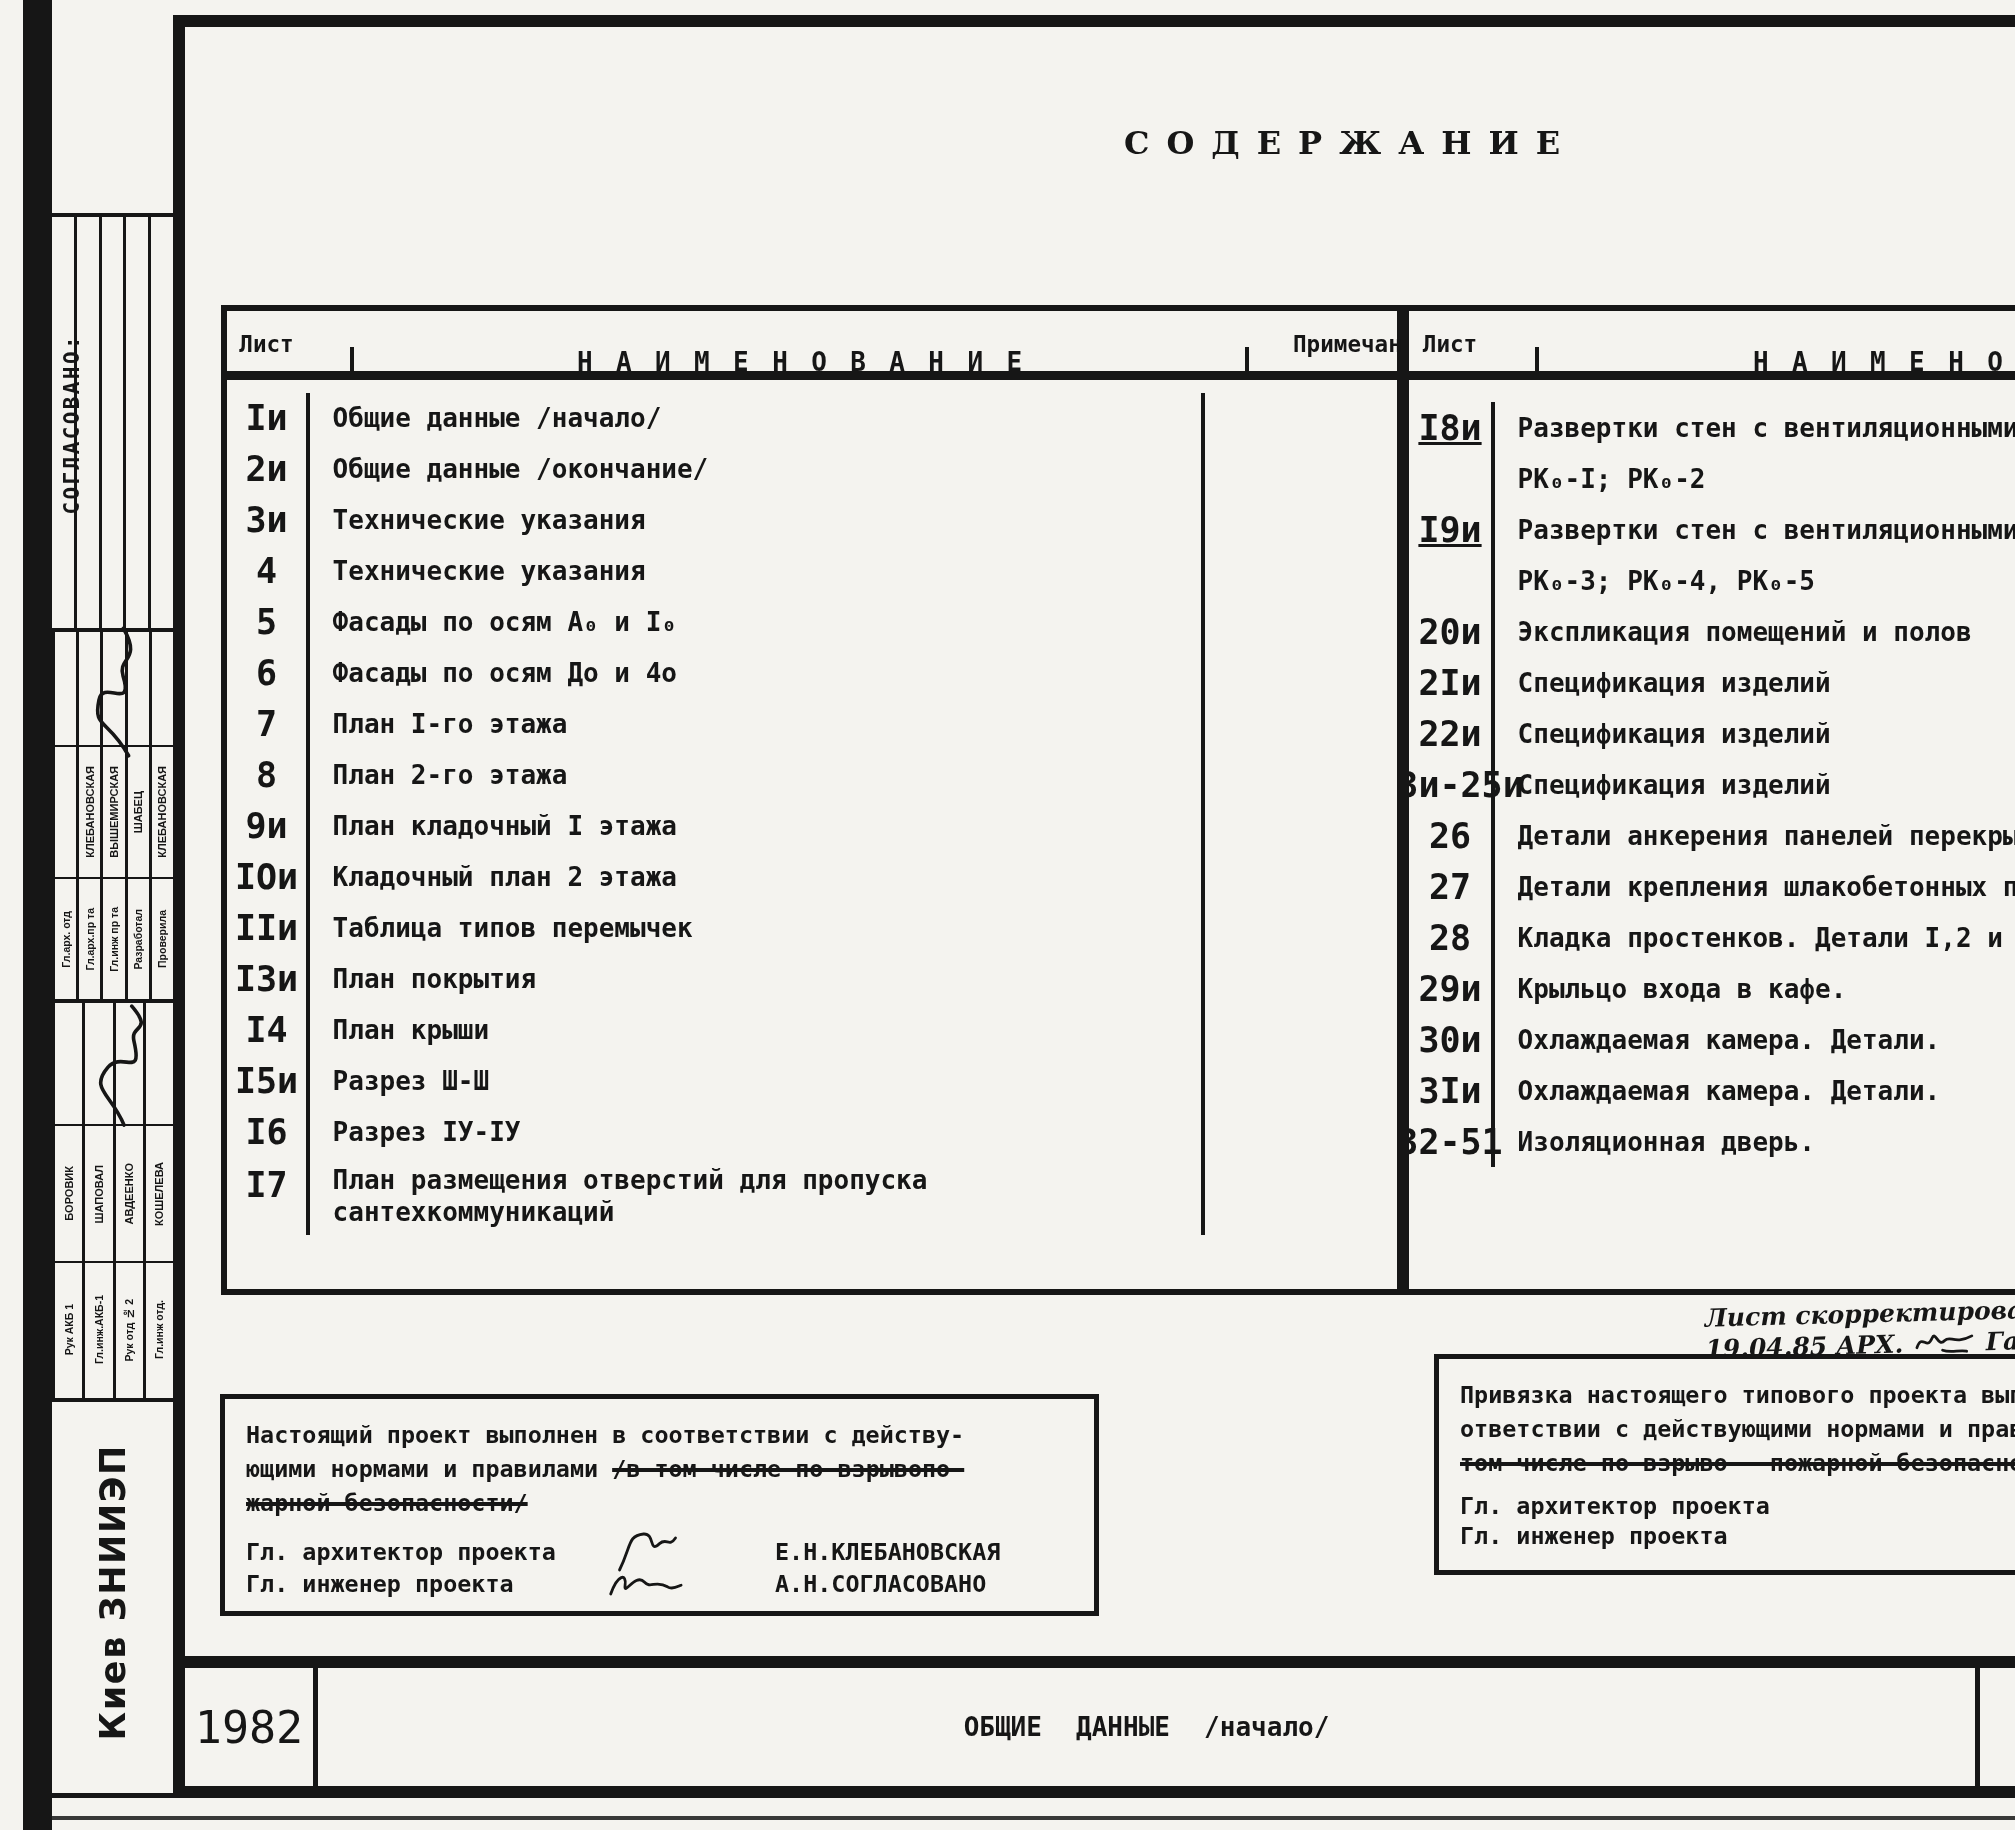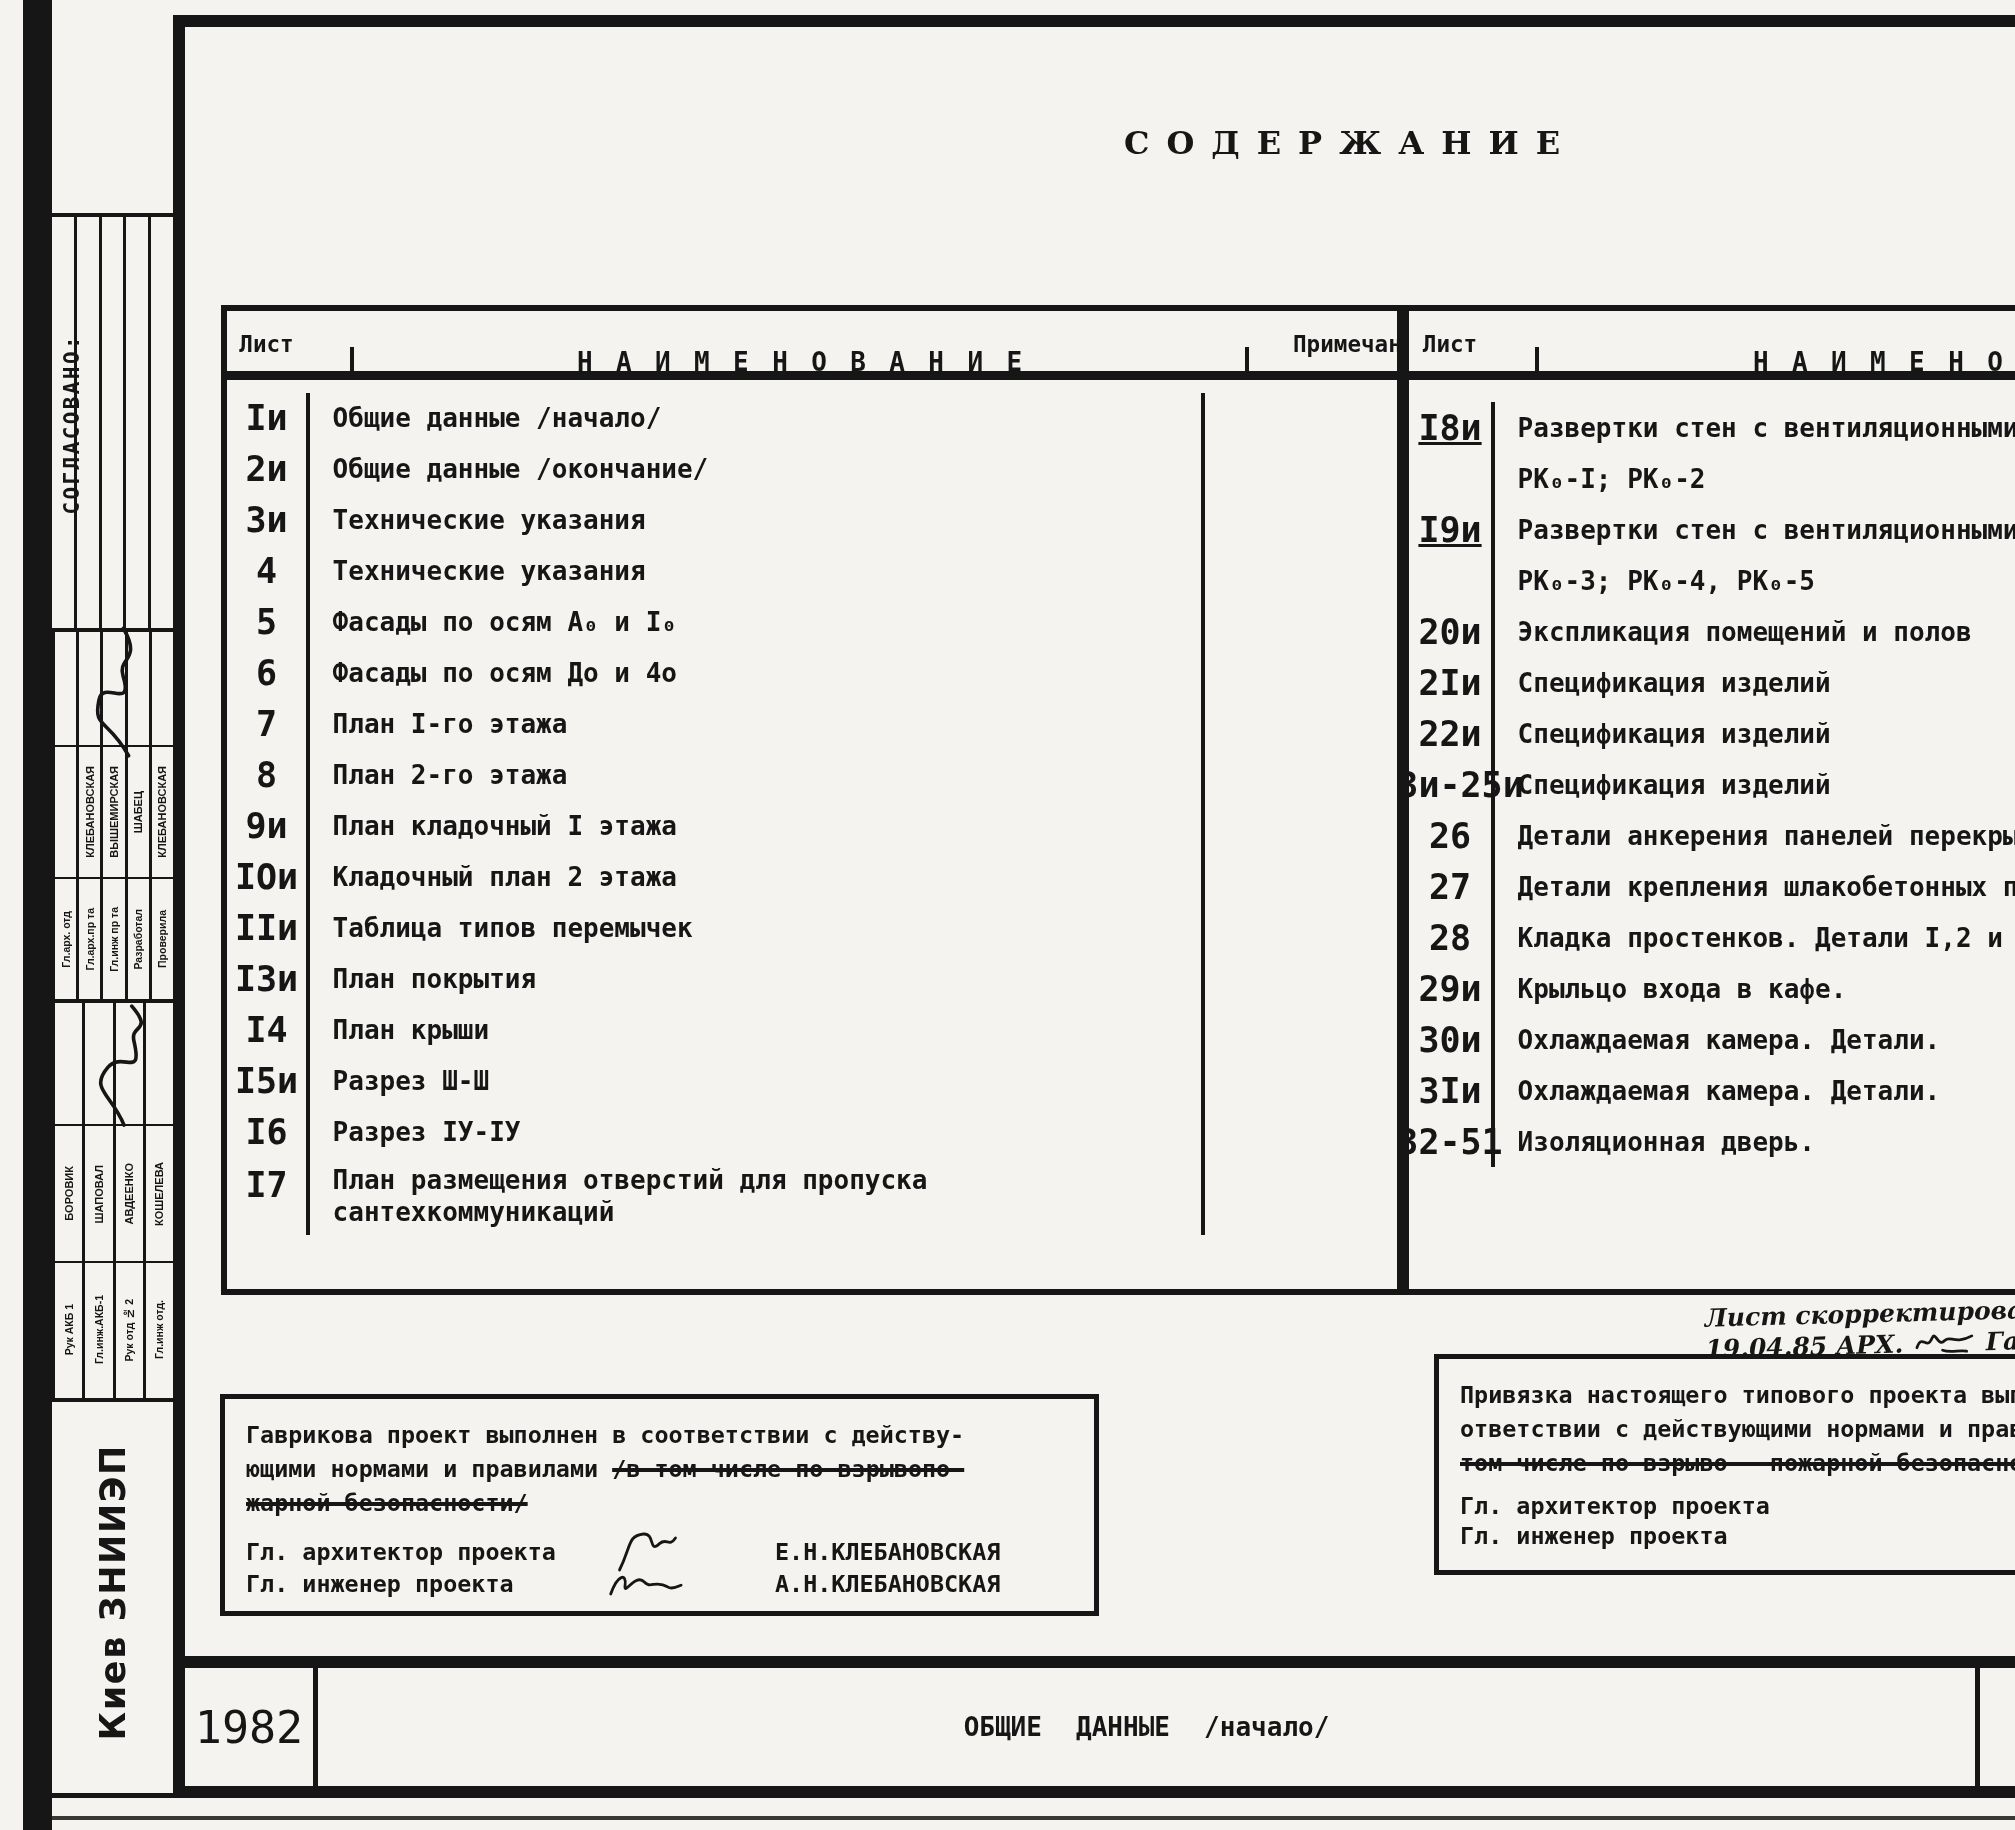--- a/index.html
+++ b/index.html
@@ -442,42 +442,42 @@
       <span>19.04.85 АРХ.</span>
       <svg class="sig" width="60" height="28" viewBox="0 0 150 70">
         <path d="M6 44 C20 8 30 52 44 22 C54 0 58 46 76 28 C90 14 100 40 144 18 M70 52 C90 60 110 52 130 56"></path>
       </svg>
       <span>Гаврикова</span>
     </div>
   </div>
 
   <div class="note note-left">
     <p class="nline">
-      <span>Гаврикова проект выполнен в соответствии с действу-</span><br>
+      <span>Настоящий проект выполнен в соответствии с действу-</span><br>
       <span>ющими нормами и правилами </span><span class="strike">/в том числе по взрывопо-</span><br>
       <span class="strike">жарной безопасности/</span>
     </p>
     <div class="signers">
       <div class="srow">
         <span class="srole">Гл. архитектор проекта</span>
         <span class="sigwrap">
             <svg class="sig" width="69" height="44" viewBox="0 0 170 110">
           <path d="M20 100 C50 40 40 14 80 10 C110 8 92 60 120 34 C138 18 144 44 160 20"></path>
         </svg>
           </span>
         <span class="sname">Е.Н.КЛЕБАНОВСКАЯ</span>
       </div>
       <div class="srow">
         <span class="srole">Гл. инженер проекта</span>
         <span class="sigwrap">
             <svg class="sig" width="77" height="36" viewBox="0 0 190 90">
           <path d="M8 70 C26 20 48 18 44 48 C40 78 70 16 92 40 C108 58 120 34 150 52 C162 60 174 52 184 48"></path>
         </svg>
           </span>
-        <span class="sname">А.Н.КЛЕБАНОВСКАЯ</span>
+        <span class="sname">А.Н.СОГЛАСОВАНО</span>
       </div>
     </div>
   </div>
 
   <div class="note note-right">
     <p class="nline">
       <span>Привязка настоящего типового проекта выполнена в со-</span><br>
       <span>ответствии с действующими нормами и правилами </span><br>
       <span class="strike">том числе по взрыво - пожарной безопасности/</span>
     </p>

